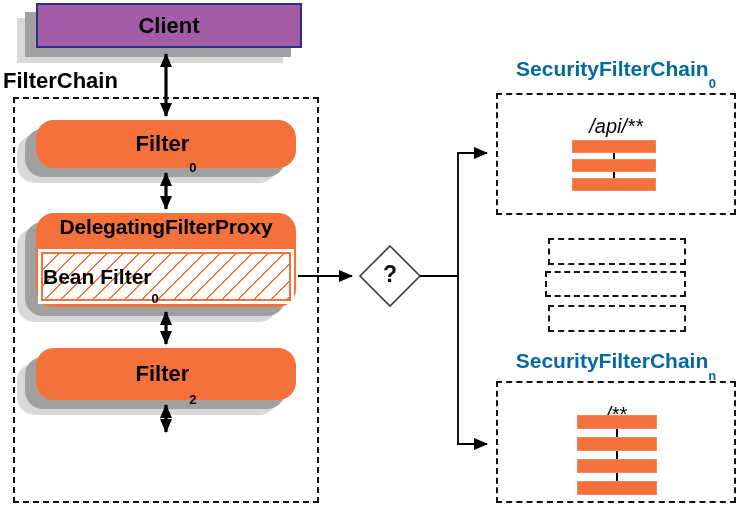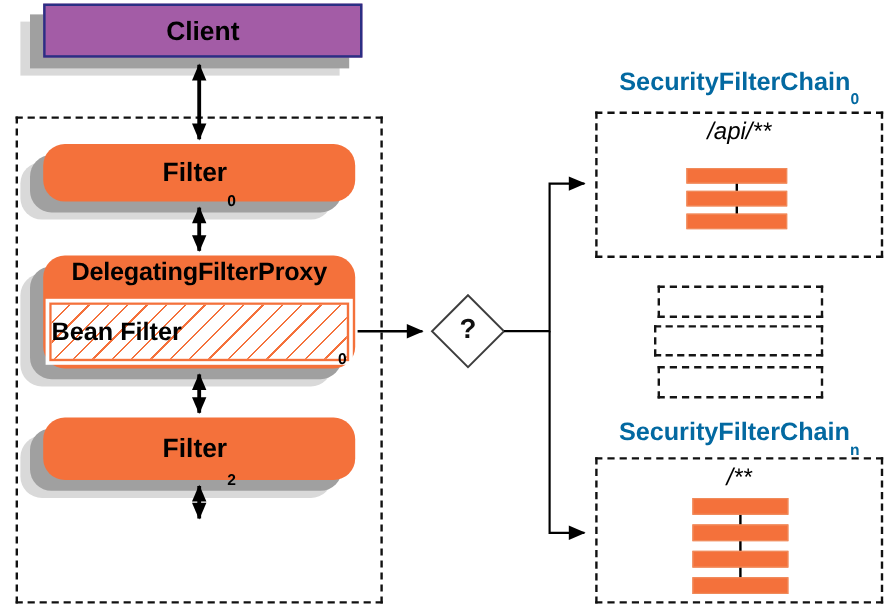--- a/index.html
+++ b/index.html
@@ -32,40 +32,40 @@
   .fc-title { position:absolute; left:3px; top:68px; font-weight:bold; font-size:22px; color:#000; z-index:1; }
   .fc-box { position:absolute; left:13px; top:97px; width:306px; height:406px;
     border:2.2px dashed #111; z-index:0; }
 
   .orange { background:var(--node-orange);border-radius:18px; }
   .filter0 { left:36px; top:120px; width:260px; height:48px; }
   .dfp { left:36px; top:213px; width:260px; height:94px; align-items:flex-start; }
   .dfp-label { margin-top:2px; font-size:21px; letter-spacing:-0.2px;text-align:center; }
   .bean {
     position:absolute; left:5px; right:5px; top:39px; bottom:6px;
-    display:flex; align-items:center; justify-content:space-between;
+    display:flex; align-items:center; justify-content:flex-start;
     font-weight:bold; font-size:21px; color:#000;
     background-color:#fff;
     background-image:repeating-linear-gradient(135deg, transparent 0, transparent 10px, var(--node-orange) 10px, var(--node-orange) 11.4px);
     border:2px solid var(--node-orange); outline:3px solid #fff;
   }
   .filter2 { left:36px; top:348px; width:260px; height:52px; }
   .servlet { left:36px; top:437px; width:260px; height:48px; }
 
   .diamond-label { position:absolute; left:378px; top:261px; width:24px; text-align:center;
     font-weight:bold; font-size:23px; color:#101010; z-index:3; }
 
   .sfc-title { position:absolute; width:240px; text-align:center; font-weight:bold;
     font-size:21px; color:#0369a1; z-index:1; white-space:nowrap; }
   .t0 { left:496px; top:57px; }
   .tn { left:496px; top:349px; }
   .sfc-box { position:absolute; width:240px; height:122px; border:2.4px dashed #111; background:#fff; z-index:1; }
   .b0 { left:496px; top:93px; }
   .bn { left:496px; top:381px; }
-  .pattern { margin-top:4px; text-align:center; font-style:italic; font-size:20px; color:#000; }
+  .pattern { margin-top:20px; text-align:center; font-style:italic; font-size:20px; color:#000; }
 
   .bar-stack { position:absolute; display:flex; flex-direction:column; }
   .bar-stack .bar { position:relative; z-index:1; background:var(--node-orange);
     border:1px solid var(--orange-edge); }
   .bar-stack .vline { position:absolute; left:50%; transform:translateX(-50%);
     top:7px; bottom:7px; width:2px; background:#000; z-index:0; }
   .s0 { left:74px; top:45px; width:84px; gap:6px; }
   .s0 .bar { height:13px; }
   .sn { left:79px; top:32px; width:80px; gap:8px; }
   .sn .bar { height:14px; }
@@ -98,20 +98,21 @@
     <polygon points="390,246 420,276 390,306 360,276" fill="#fff" stroke="#3d3d3d" stroke-width="1.6"></polygon>
 
     <path d="M420,276 L458,276 L458,153 L487,153" fill="none" stroke="#000" stroke-width="1.8" marker-end="url(#ah)"></path>
     <path d="M458,276 L458,444 L487,444" fill="none" stroke="#000" stroke-width="1.8" marker-end="url(#ah)"></path>
   </svg>
 
   <div class="box client shadowed">
     <span>Client</span>
   </div>
 
+  <div class="fc-title">FilterChain</div>
   <div class="fc-box"></div>
 
   <div class="box orange shadowed filter0">
     <span>Filter</span>
       <span class="sub">0</span>
   </div>
 
   <div class="box orange shadowed dfp">
     <span class="dfp-label">DelegatingFilterProxy</span>
     <div class="bean">

